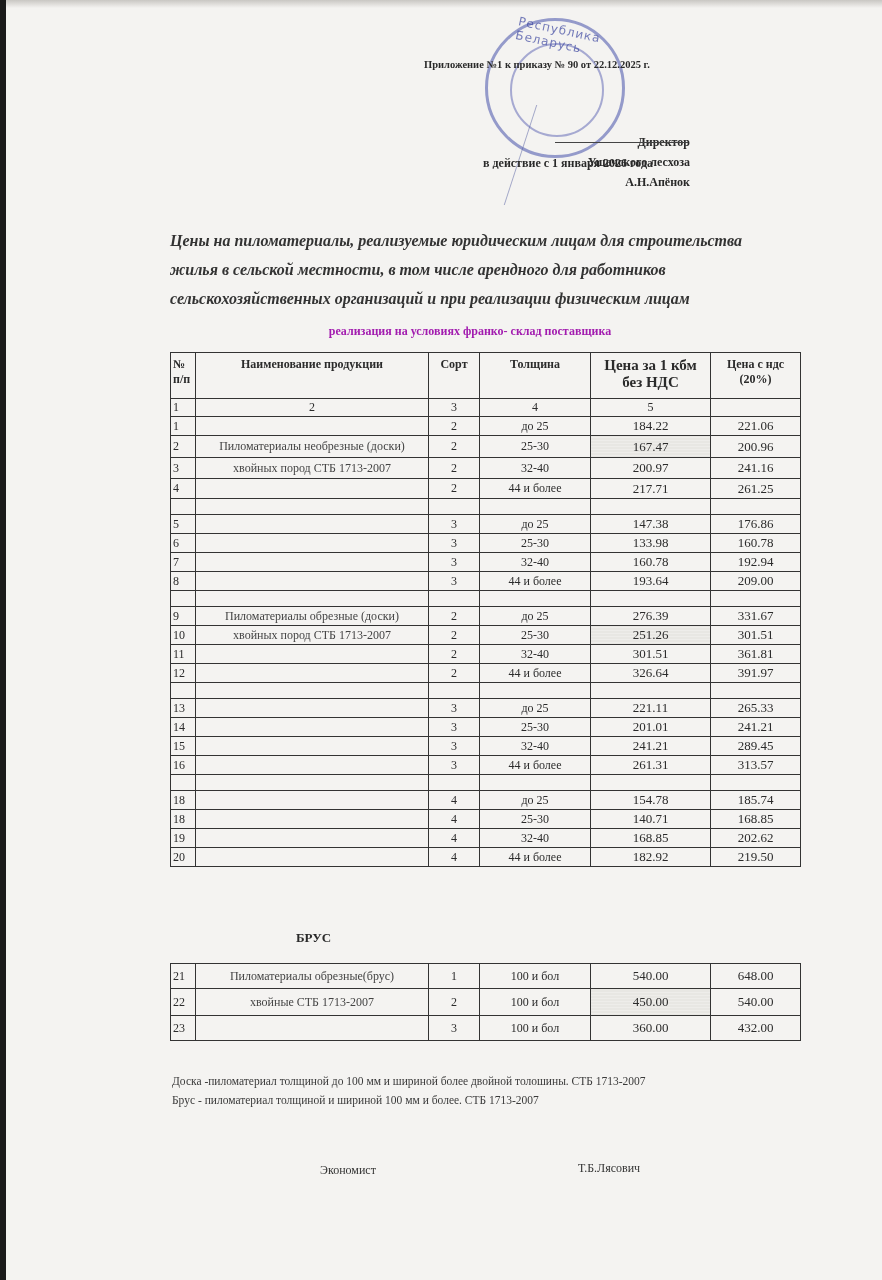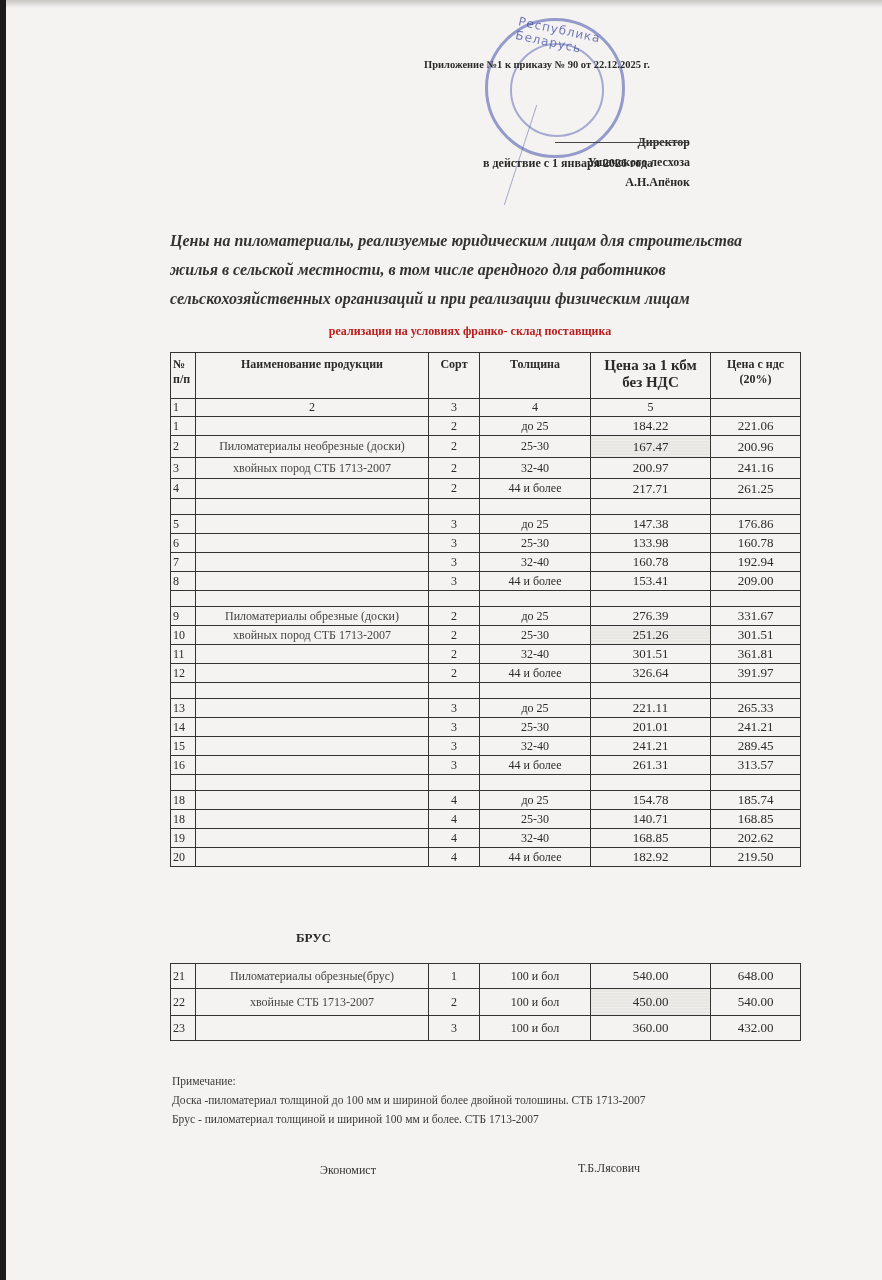--- a/index.html
+++ b/index.html
@@ -40,21 +40,21 @@
   .effective {
     position: absolute; left: 483px; top: 156px; font-size: 12px; font-weight: bold; white-space: nowrap;
   }
 
   .title {
     position: absolute; left: 170px; top: 226px; width: 600px; text-align: left;
     font-style: italic; font-weight: bold; font-size: 16px; line-height: 29px; color: #333;
   }
   .subtitle {
     position: absolute; left: 170px; top: 324px; width: 600px; text-align: center;
-    font-weight: bold; font-size: 12px; color: #b91c1c;
+    font-weight: bold; font-size: 12px; color: #a21caf;
   }
 
   table.prices {
     position: absolute; left: 170px; border-collapse: collapse; font-size: 12px; color: #2b2b2b;
   }
   table.prices td, table.prices th {
     border: 1.3px solid #333; padding: 0 2px; text-align: center; height: 18px; box-sizing: border-box;
   }
   table.prices th { font-weight: bold; font-size: 12px; vertical-align: top; padding-top: 4px; }
   .c-no { width: 25px; text-align: left !important; }
@@ -189,21 +189,21 @@
         <td class="c-sort">3</td>
         <td class="c-thick">32-40</td>
         <td class="c-price price">160.78</td>
         <td class="c-vat price">192.94</td>
       </tr>
       <tr style="height: 19px;">
         <td class="c-no">8</td>
         <td class="c-name name"></td>
         <td class="c-sort">3</td>
         <td class="c-thick">44 и более</td>
-        <td class="c-price price">153.41</td>
+        <td class="c-price price">193.64</td>
         <td class="c-vat price">209.00</td>
       </tr>
       <tr class="spacer">
         <td></td>
         <td></td>
         <td></td>
         <td></td>
         <td></td>
         <td></td>
       </tr>
@@ -347,19 +347,18 @@
         <td class="c-name name"></td>
         <td class="c-sort">3</td>
         <td class="c-thick">100 и бол</td>
         <td class="c-price price">360.00</td>
         <td class="c-vat price">432.00</td>
       </tr>
     </tbody>
 </table>
 
 <div class="notes">
-  <div>Примечание:</div>
   <div>Доска -пиломатериал толщиной до 100 мм и шириной более двойной толошины. СТБ 1713-2007</div>
   <div>Брус - пиломатериал толщиной и шириной 100 мм и более. СТБ 1713-2007</div>
 </div>
 
 <div class="economist-role">Экономист</div>
 <div class="economist-name">Т.Б.Лясович</div>
 
 </body></html>

